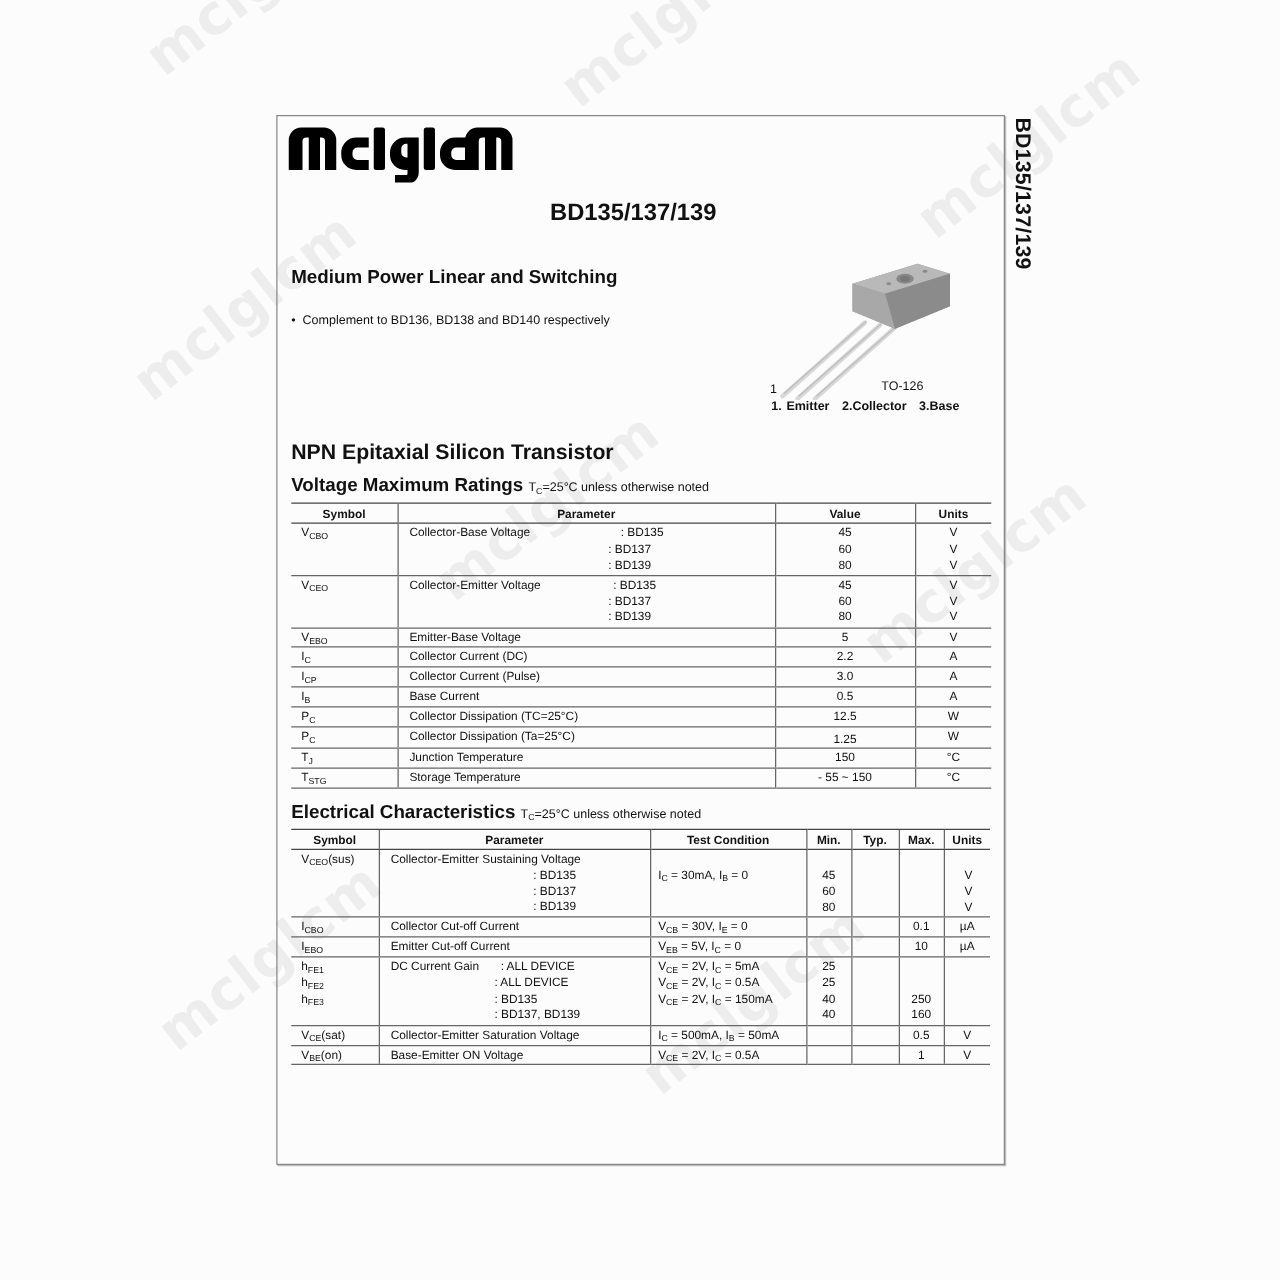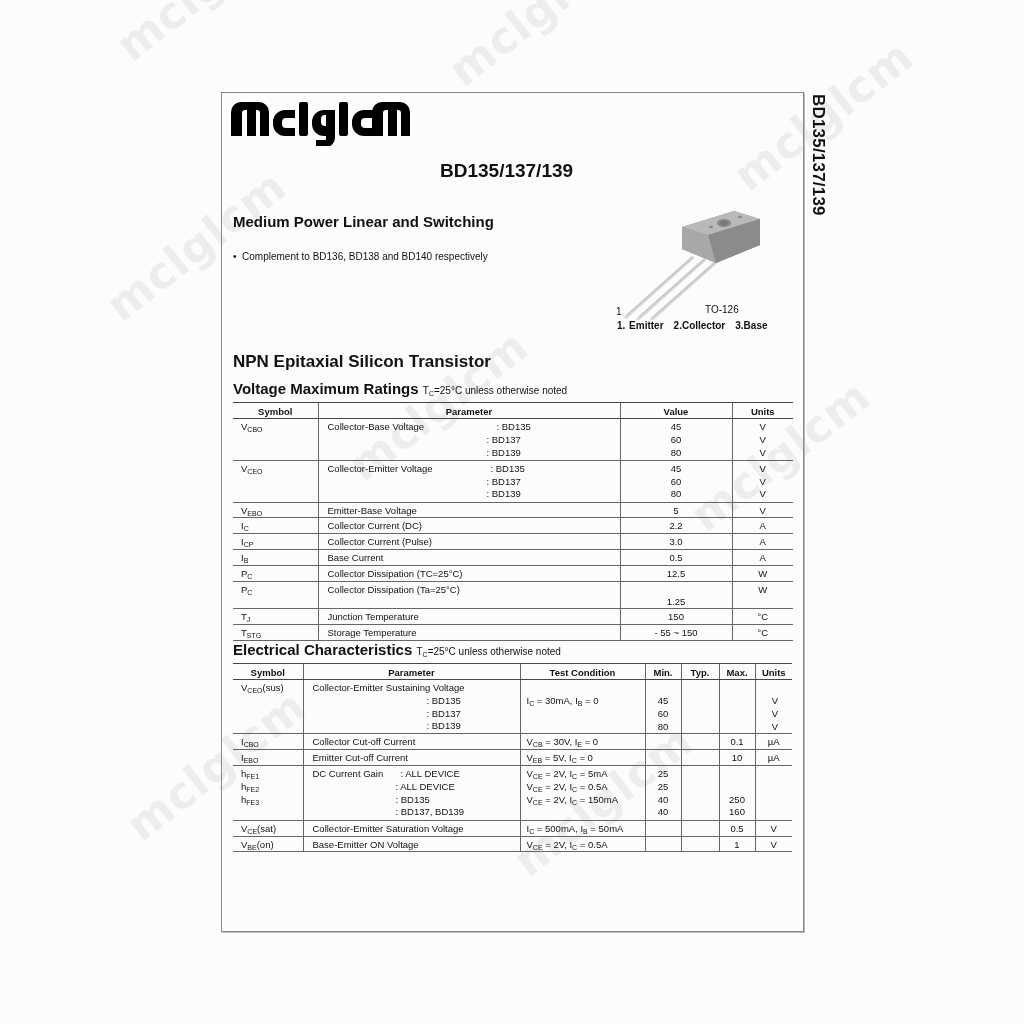--- a/index.html
+++ b/index.html
@@ -228,21 +228,21 @@
       </tr>
     <tr class="row">
         <td class="sym" style="padding-top:2px"><span>P</span><sub>C</sub></td>
         <td class="pad" style="padding-top:2px">Collector Dissipation (TC=25°C)</td>
         <td class="c" style="padding-top:2px">12.5</td>
         <td class="c" style="padding-top:2px">W</td>
       </tr>
     <tr class="row">
         <td class="sym" style="padding-top:2px"><span>P</span><sub>C</sub></td>
         <td class="pad" style="padding-top:2px">Collector Dissipation (Ta=25°C)</td>
-        <td class="c" style="padding-top:14px">1.25</td>
+        <td class="c" style="padding-top:4px">1.25</td>
         <td class="c" style="padding-top:2px">W</td>
       </tr>
     <tr class="row">
         <td class="sym" style="padding-top:2px"><span>T</span><sub>J</sub></td>
         <td class="pad" style="padding-top:2px">Junction Temperature</td>
         <td class="c" style="padding-top:2px">150</td>
         <td class="c" style="padding-top:2px">°C</td>
       </tr>
     <tr class="row">
         <td class="sym" style="padding-top:2px"><span>T</span><sub>STG</sub></td>

